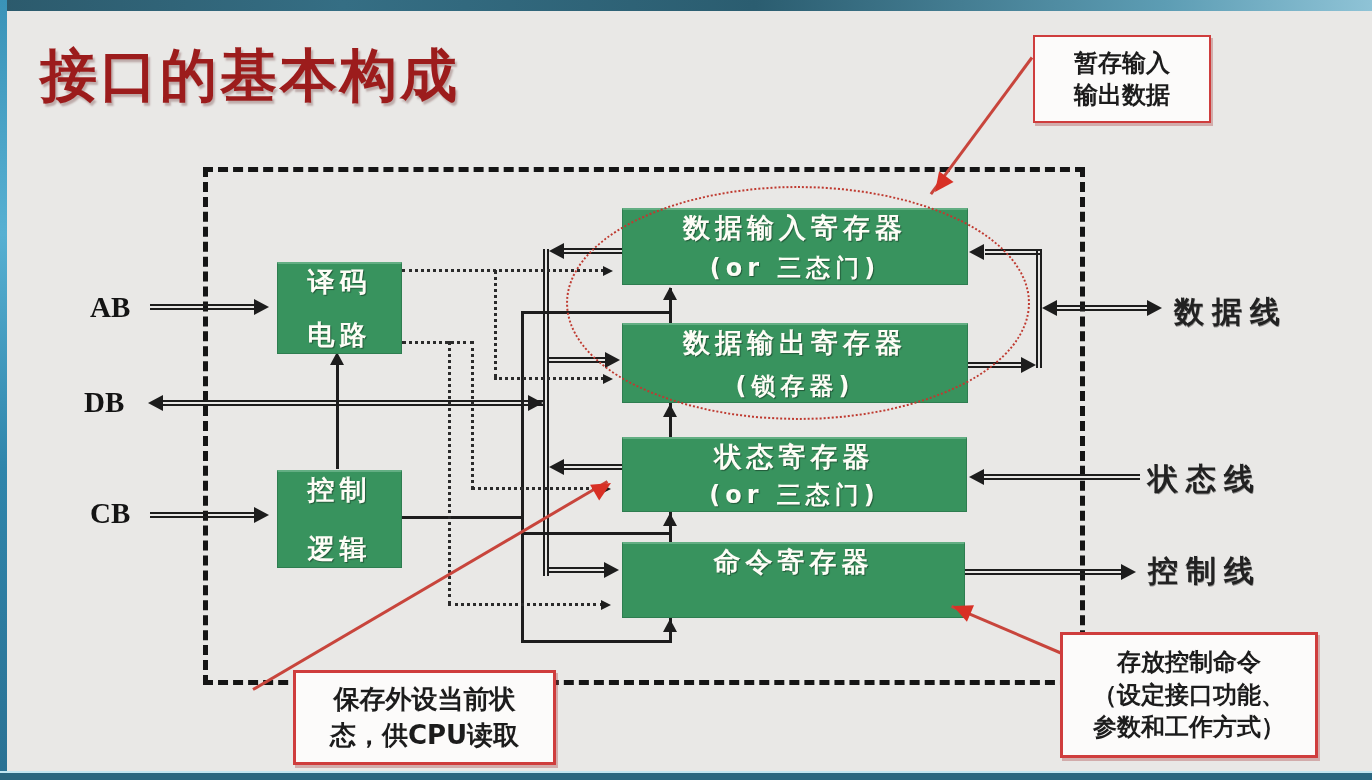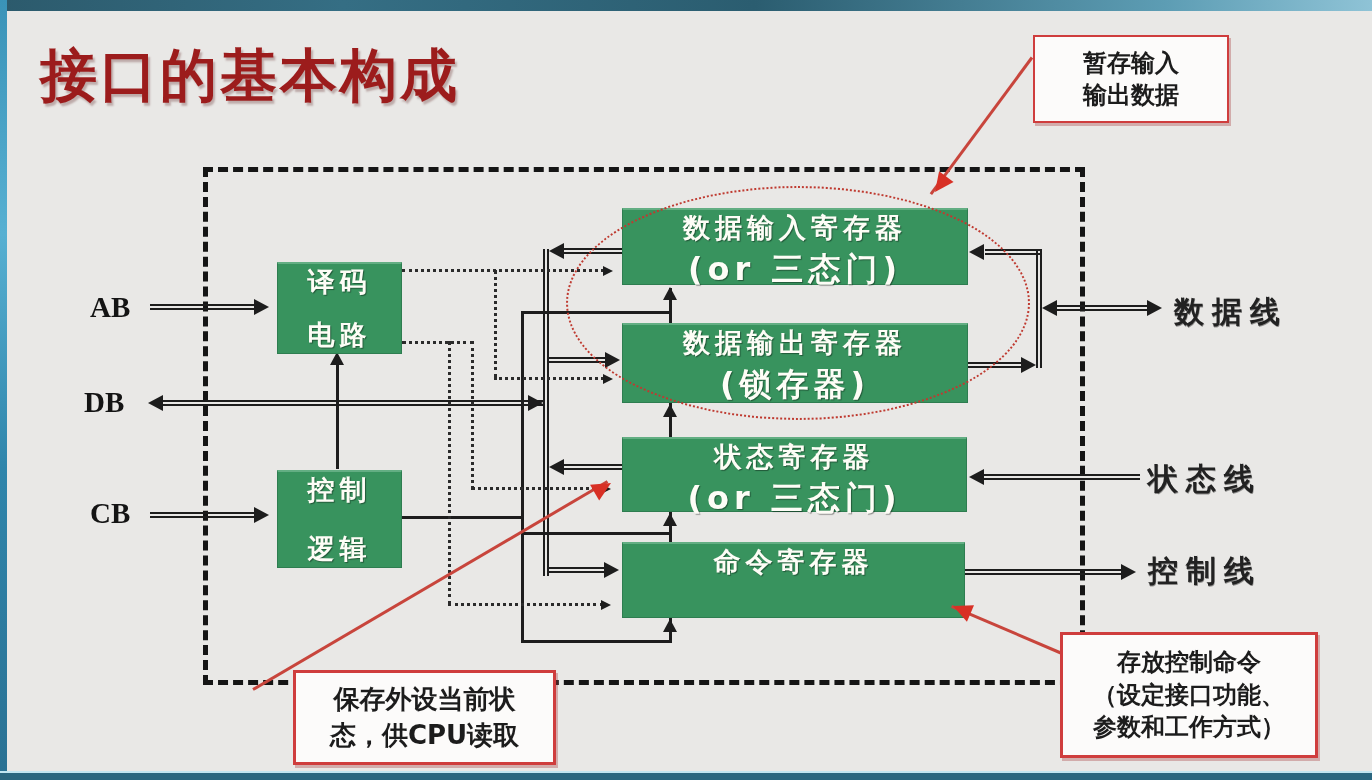--- a/index.html
+++ b/index.html
@@ -19,21 +19,21 @@
 
   
   .dash-rect{left:203px;top:167px;width:882px;height:518px;border:5px dashed #151515;box-sizing:border-box;z-index:1;}
 
   
   .gbox{background:#38935e;border:1px solid #2e7d50;border-top:2px solid #63ae83;
         box-sizing:border-box;z-index:2;display:flex;flex-direction:column;
         align-items:center;justify-content:space-between;color:#fdfdf6;
         text-shadow:1px 1px 1px rgba(0,0,0,0.4);letter-spacing:5px;}
   .gbox .l1{font-size:27px;font-weight:700;}
-  .gbox .l2{font-size:32px;font-weight:700;margin-top:2px;}
+  .gbox .l2{font-size:24px;font-weight:700;margin-top:2px;}
 
   
   .dh{position:absolute;height:6px;border-top:2px solid #1d1d1d;border-bottom:2px solid #1d1d1d;box-sizing:border-box;z-index:1;}
   .dv{position:absolute;width:6px;border-left:2px solid #1d1d1d;border-right:2px solid #1d1d1d;box-sizing:border-box;z-index:1;}
   .sh{position:absolute;height:3px;background:#1d1d1d;z-index:1;}
   .sv{position:absolute;width:3px;background:#1d1d1d;z-index:1;}
   .th{position:absolute;height:0;border-top:3px dotted #2b2b2b;z-index:1;}
   .tv{position:absolute;width:0;border-left:3px dotted #2b2b2b;z-index:1;}
 
   .arr{position:absolute;width:0;height:0;z-index:2;}
@@ -167,21 +167,21 @@
 
 <div class="rl" style="left:1032px;top:56px;width:170px;transform:rotate(126.5deg);"></div>
 <div class="rt" style="left:916px;top:183px;transform:rotate(126.5deg);"></div>
 
 <div class="rl" style="left:253px;top:688px;width:411px;transform:rotate(-30.4deg);"></div>
 <div class="rt" style="left:592px;top:474px;transform:rotate(-30.4deg);"></div>
 
 <div class="rl" style="left:1062px;top:652px;width:120px;transform:rotate(-156.9deg);"></div>
 <div class="rt" style="left:934px;top:597px;transform:rotate(-156.9deg);"></div>
 
-<div class="abs callout" style="left:1033px;top:35px;width:196px;height:88px;font-size:24px;border-width:2px;">
+<div class="abs callout" style="left:1033px;top:35px;width:178px;height:88px;font-size:24px;border-width:2px;">
   <div>暂存输入</div>
   <div>输出数据</div>
 </div>
 
 <div class="abs callout" style="left:293px;top:670px;width:263px;height:95px;font-size:26px;">
   <div>保存外设当前状</div>
   <div>态，供CPU读取</div>
 </div>
 
 <div class="abs callout" style="left:1060px;top:632px;width:258px;height:126px;font-size:24px;">

